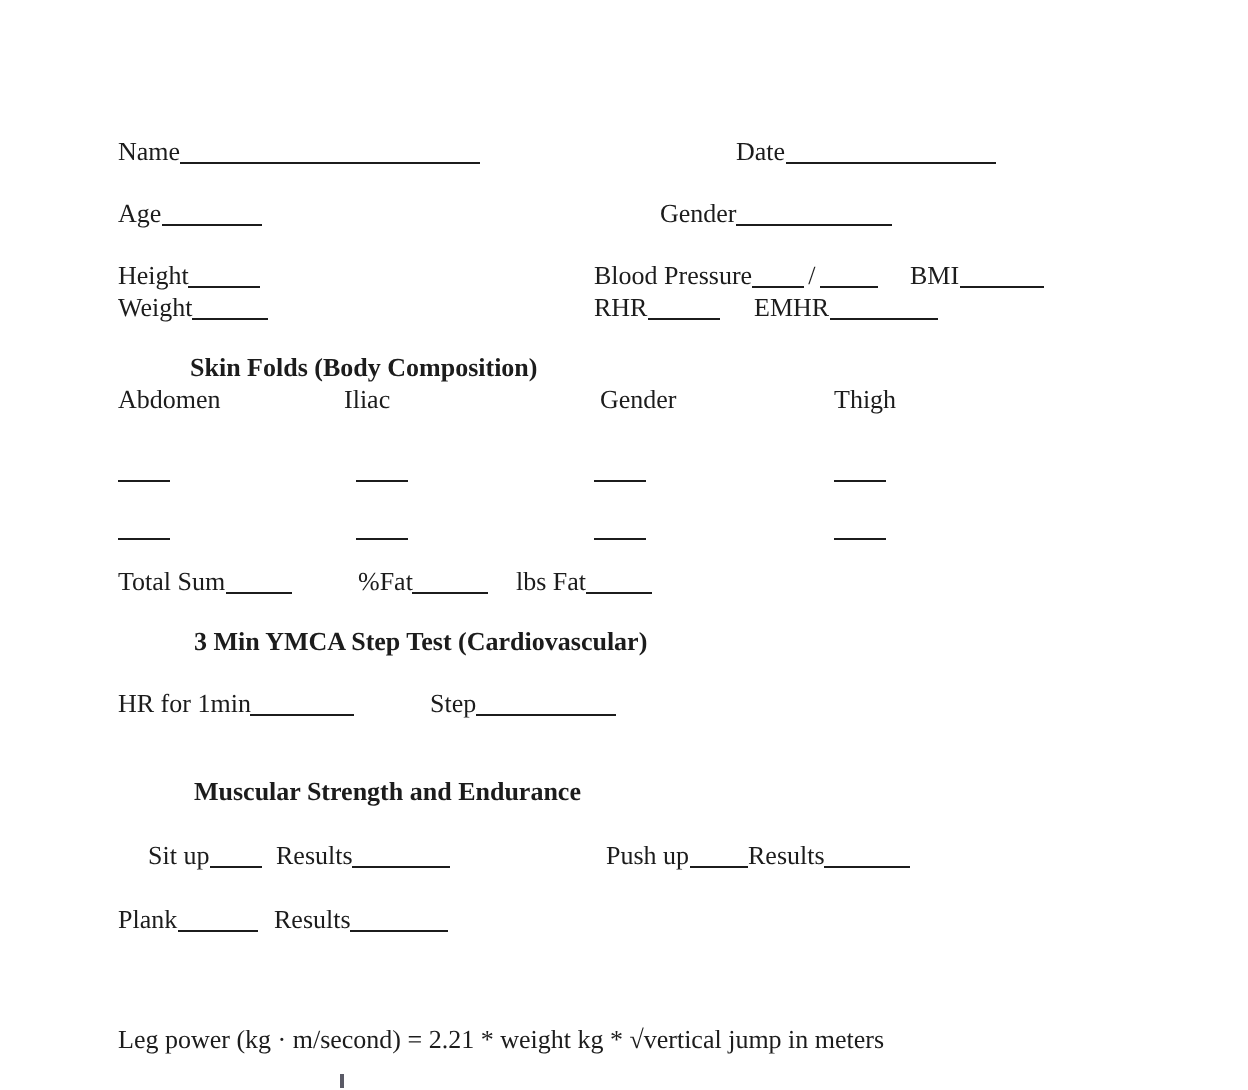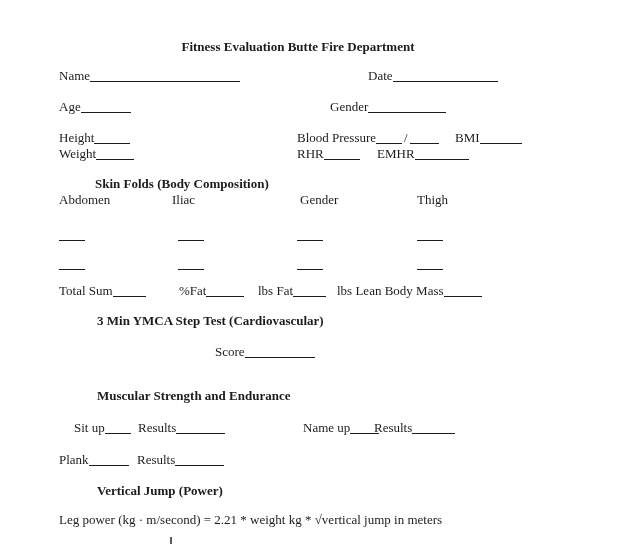--- a/index.html
+++ b/index.html
@@ -51,23 +51,20 @@
     width: 2px;
     height: 7px;
     background: #5a5a66;
   }
 </style>
 </head>
 <body>
 
 <div class="page">
 
-  <div class="title-row" style="top:39px">
-    <span>Fitness Evaluation Butte Fire Department</span>
-  </div>
 
   <div class="row" style="top:68px">
     <span class="field" style="left:59px"><span>Name</span><span class="blank" style="width:150px"></span></span>
     <span class="field" style="left:368px"><span>Date</span><span class="blank" style="width:105px"></span></span>
   </div>
 
   <div class="row" style="top:99px">
     <span class="field" style="left:59px"><span>Age</span><span class="blank" style="width:50px"></span></span>
     <span class="field" style="left:330px"><span>Gender</span><span class="blank" style="width:78px"></span></span>
   </div>
@@ -106,50 +103,47 @@
     <span class="blank" style="left:59px;width:26px"></span>
     <span class="blank" style="left:178px;width:26px"></span>
     <span class="blank" style="left:297px;width:26px"></span>
     <span class="blank" style="left:417px;width:26px"></span>
   </div>
 
   <div class="row" style="top:283px">
     <span class="field" style="left:59px"><span>Total Sum</span><span class="blank" style="width:33px"></span></span>
     <span class="field" style="left:179px"><span>%Fat</span><span class="blank" style="width:38px"></span></span>
     <span class="field" style="left:258px"><span>lbs Fat</span><span class="blank" style="width:33px"></span></span>
-    <span class="field" style="left:337px"><span>lbs Lean Body Mass</span><span class="blank" style="width:38px"></span></span>
   </div>
 
   <div class="row b" style="top:313px">
     <span class="field" style="left:97px">3 Min YMCA Step Test (Cardiovascular)</span>
   </div>
 
   <div class="row" style="top:344px">
-    <span class="field" style="left:215px"><span>Score</span><span class="blank" style="width:70px"></span></span>
+    <span class="field" style="left:59px"><span>HR for 1min</span><span class="blank" style="width:52px"></span></span>
+    <span class="field" style="left:215px"><span>Step</span><span class="blank" style="width:70px"></span></span>
   </div>
 
   <div class="row b" style="top:388px">
     <span class="field" style="left:97px">Muscular Strength and Endurance</span>
   </div>
 
   <div class="row" style="top:420px">
     <span class="field" style="left:74px"><span>Sit up</span><span class="blank" style="width:26px"></span></span>
     <span class="field" style="left:138px"><span>Results</span><span class="blank" style="width:49px"></span></span>
-    <span class="field" style="left:303px"><span>Name up</span><span class="blank" style="width:29px"></span></span>
+    <span class="field" style="left:303px"><span>Push up</span><span class="blank" style="width:29px"></span></span>
     <span class="field" style="left:374px"><span>Results</span><span class="blank" style="width:43px"></span></span>
   </div>
 
   <div class="row" style="top:452px">
     <span class="field" style="left:59px"><span>Plank</span><span class="blank" style="width:40px"></span></span>
     <span class="field" style="left:137px"><span>Results</span><span class="blank" style="width:49px"></span></span>
   </div>
 
-  <div class="row b" style="top:483px">
-    <span class="field" style="left:97px">Vertical Jump (Power)</span>
-  </div>
 
   <div class="row" style="top:512px">
     <span class="field" style="left:59px">Leg power (kg · m/second) = 2.21 * weight kg * √vertical jump in meters</span>
   </div>
 
   <div class="artifact" style="left:170px;top:537px"></div>
 
 </div>
 
 </body></html>

